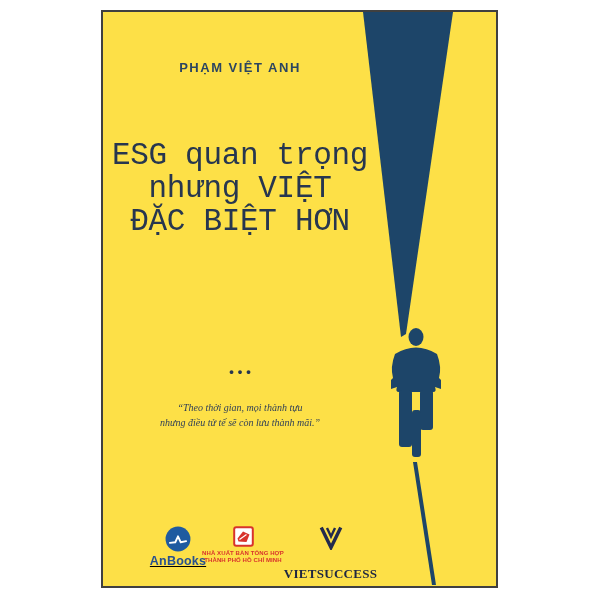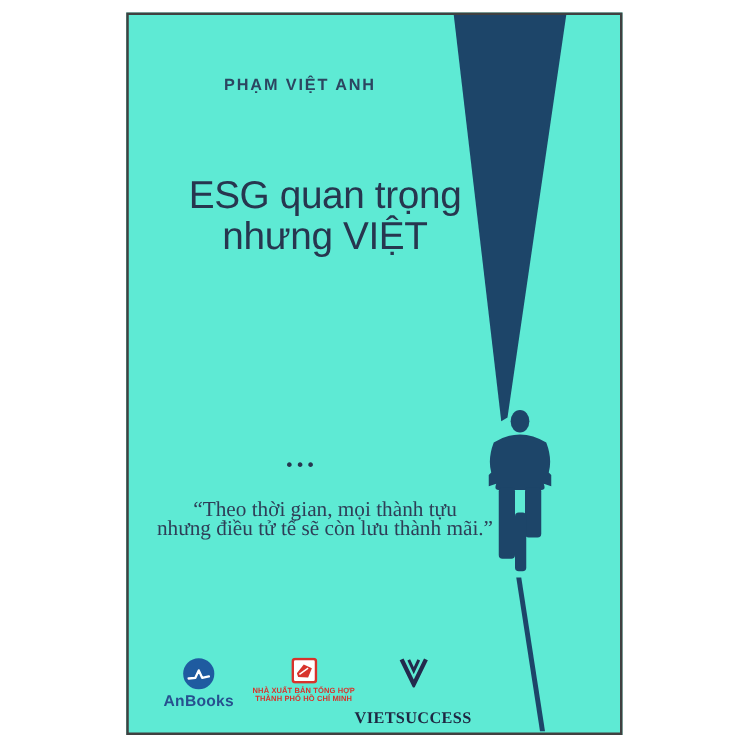--- a/index.html
+++ b/index.html
@@ -2,45 +2,45 @@
 <html><head>
 <meta charset="utf-8">
 <style>
   html,body{margin:0;padding:0;}
   .page{
     position:relative;width:600px;height:600px;background:#ffffff;
     font-family:"Liberation Sans",sans-serif;overflow:hidden;
   }
   .cover{
     position:absolute;left:101px;top:10px;width:397px;height:578px;
-    background:#5eead4;border:2px solid #404040;box-sizing:border-box;
+    background:#fde047;border:2px solid #404040;box-sizing:border-box;
   }
   .art{position:absolute;left:0;top:0;width:393px;height:574px;}
   .textcol{position:absolute;left:0;width:274px;text-align:center;}
   .author{
     top:48px;font-size:13px;font-weight:600;letter-spacing:1.5px;
     color:#2c4560;
   }
   .title{
-    top:127px;font-family:Liberation Sans, sans-serif;font-size:31px;
-    line-height:33px;letter-spacing:-0.3px;color:#27364f;padding-left:20px;
+    top:127px;font-family:Liberation Mono, monospace;font-size:31px;
+    line-height:33px;letter-spacing:-0.3px;color:#27364f;
   }
   .dots{
     top:352px;font-size:13px;font-weight:700;letter-spacing:4px;
     text-indent:4px;color:#27364f;
   }
   .quote{
-    top:388px;font-family:"Liberation Serif",serif;
-    font-size:17px;line-height:15px;color:#2e3e57;padding-left:20px;
+    top:388px;font-family:"Liberation Serif",serif;font-style:italic;
+    font-size:10px;line-height:15px;color:#2e3e57;
   }
   .logo-col{
     position:absolute;top:514px;display:flex;flex-direction:column;
     align-items:center;
   }
-  .col-anbooks{left:16px;width:80px;}
+  .col-anbooks{left:35px;width:80px;text-decoration:underline;}
   .col-publisher{left:97px;width:86px;}
   .col-vietsuccess{left:185px;width:85px;}
   .anbooks-label{
     margin-top:2px;font-size:12.5px;font-weight:700;color:#27508f;
     letter-spacing:0.2px;
   }
   .publisher-label{
     margin-top:3px;font-size:6px;line-height:6.5px;font-weight:700;
     color:#d8332c;text-align:center;letter-spacing:0.1px;
   }
@@ -67,20 +67,21 @@
         <rect x="309" y="398" width="9" height="47" rx="3"></rect>
       </g>
       <path d="M310,450 L314,450 L333,573 L329,573 Z" fill="#1d4569"></path>
     </svg>
 
     <div class="textcol author">PHẠM VIỆT ANH</div>
 
     <div class="textcol title">
       <div>ESG quan trọng</div>
       <div>nhưng VIỆT</div>
+      <div>ĐẶC BIỆT HƠN</div>
     </div>
 
     <div class="textcol dots">•••</div>
 
     <div class="textcol quote">
       <div>“Theo thời gian, mọi thành tựu</div>
       <div>nhưng điều tử tế sẽ còn lưu thành mãi.”</div>
     </div>
 
     <div class="logo-col col-anbooks">

